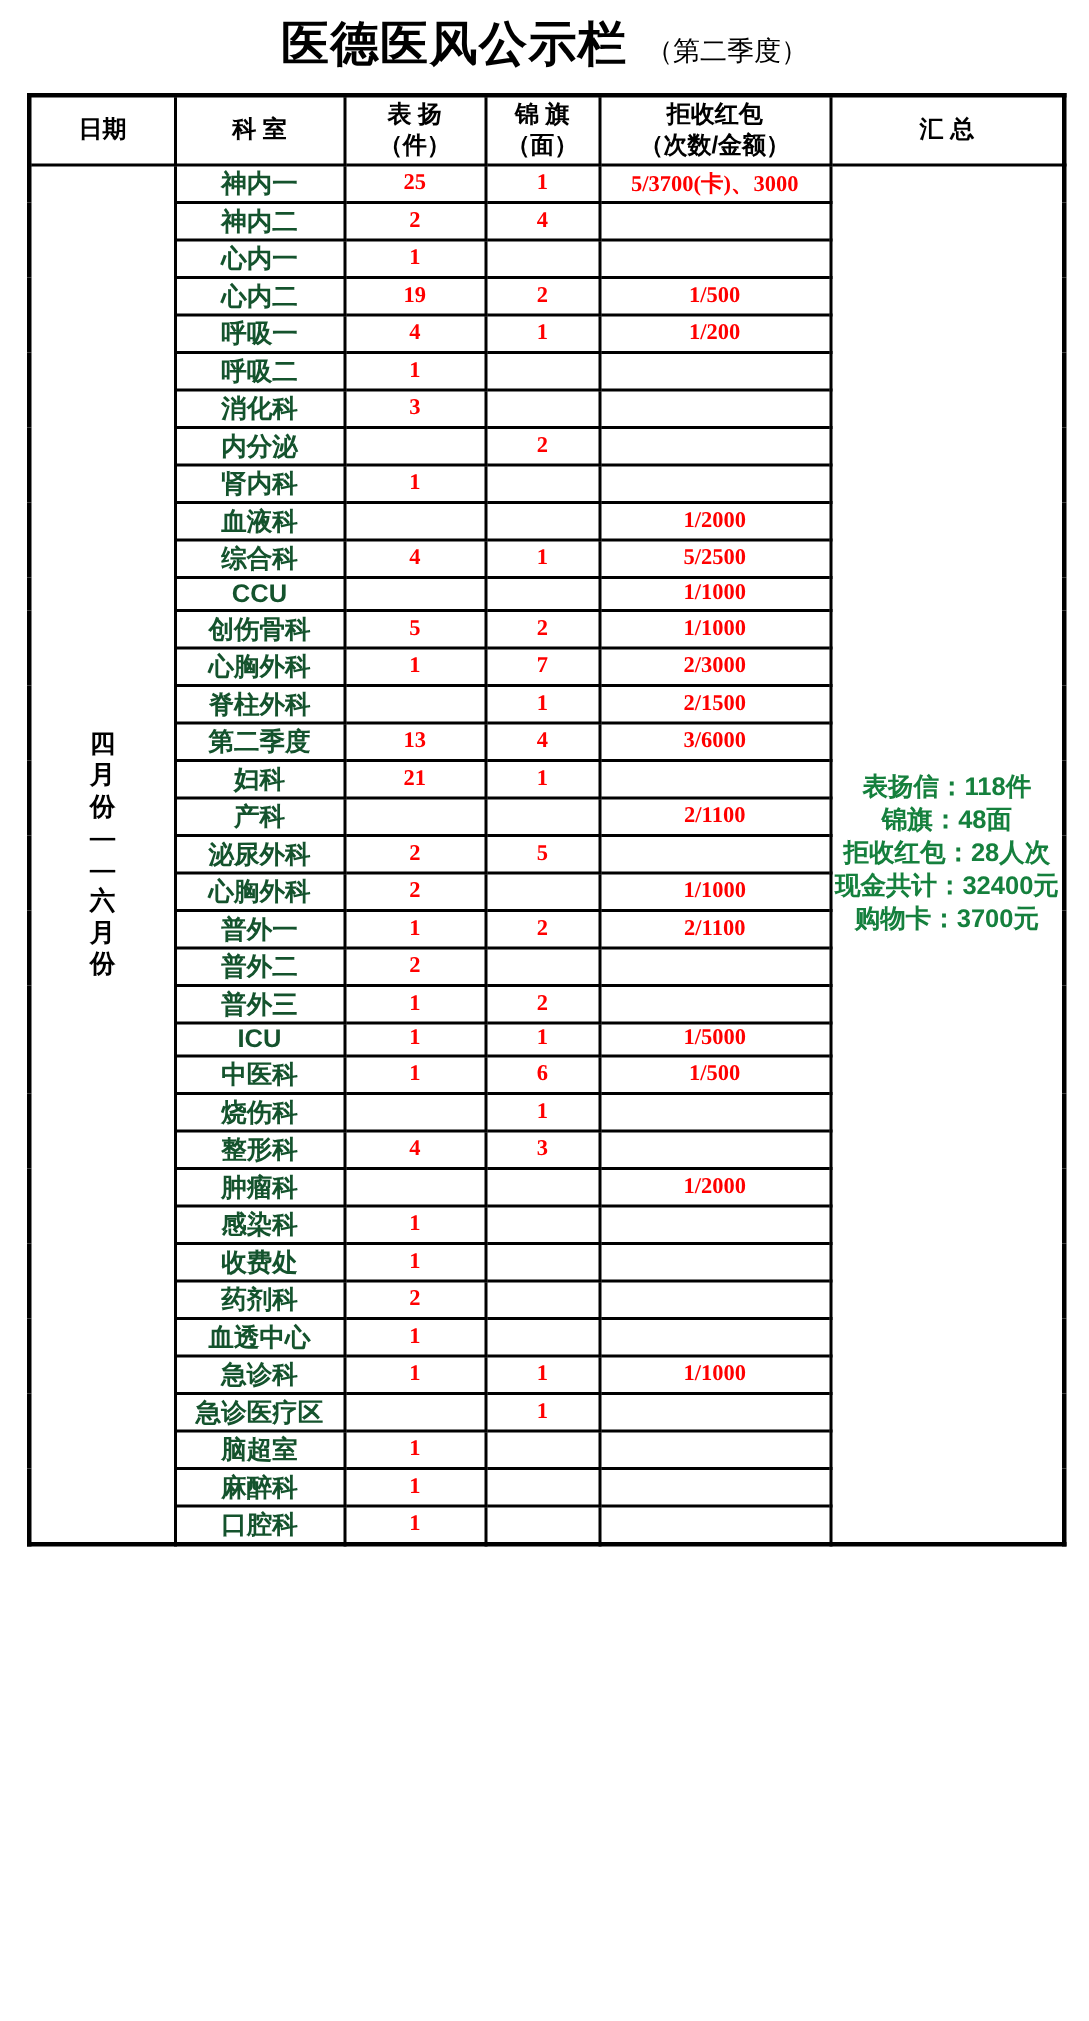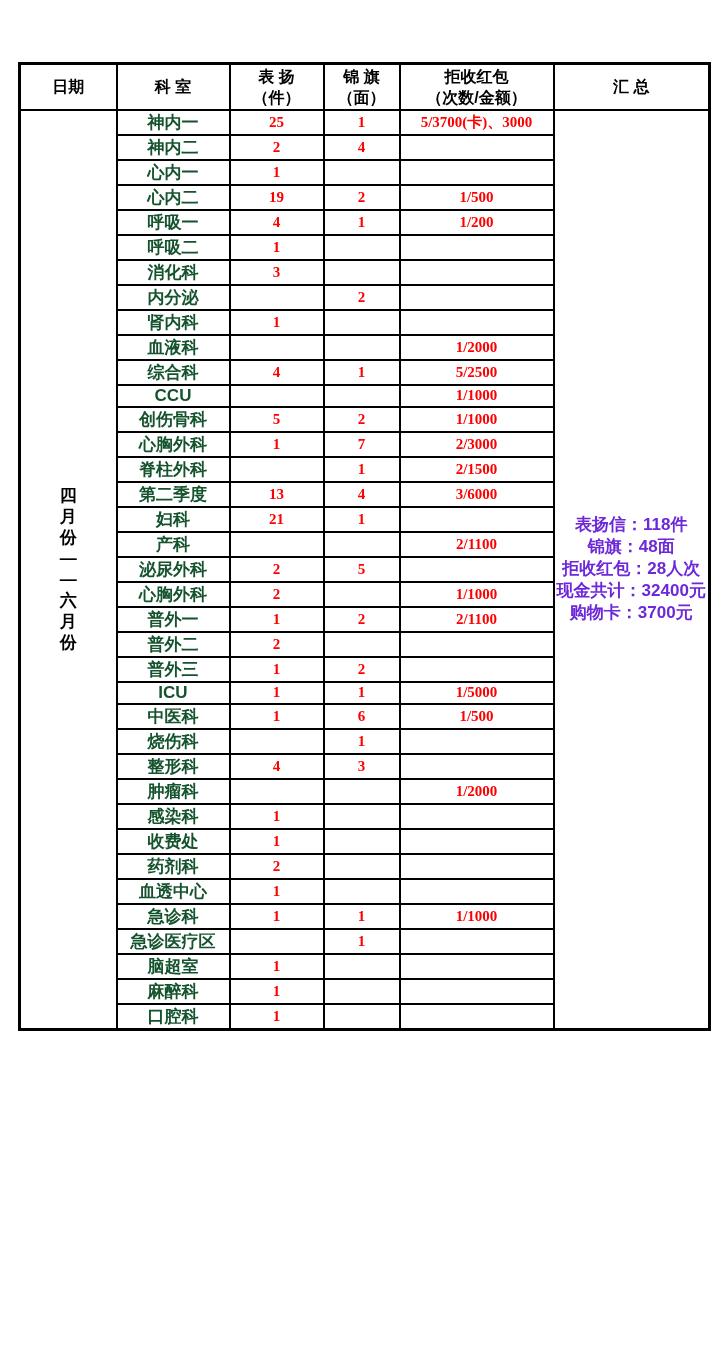--- a/index.html
+++ b/index.html
@@ -77,31 +77,35 @@
     font-size: 17px;
     font-weight: bold;
     color: #000000;
     text-align: center;
     white-space: pre-line;
     line-height: 21px;
   }
   td.summary-cell {
     font-size: 17px;
     font-weight: bold;
-    color: #6d28d9;
+    color: #15803d;
     text-align: center;
     white-space: pre-line;
     line-height: 22px;
   }
 </style>
 </head>
 <body>
 
 <div class="page">
 
+  <div class="title-bar">
+    <span class="main-title">医德医风公示栏</span>
+    <span class="sub-title">（第二季度）</span>
+  </div>
 
   <table class="notice">
     <colgroup>
       <col style="width:97px">
       <col style="width:113px">
       <col style="width:94px">
       <col style="width:76px">
       <col style="width:154px">
       <col style="width:156px">
     </colgroup>

